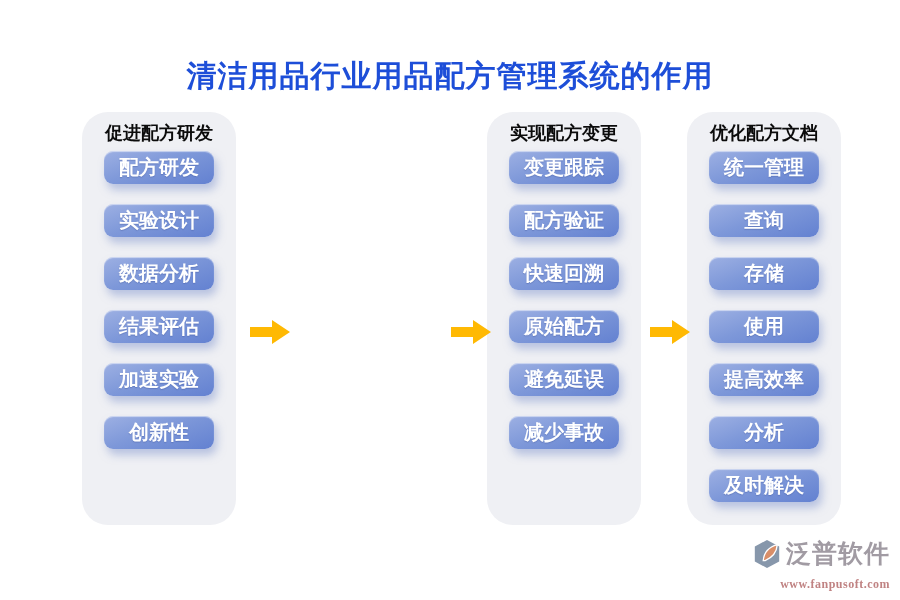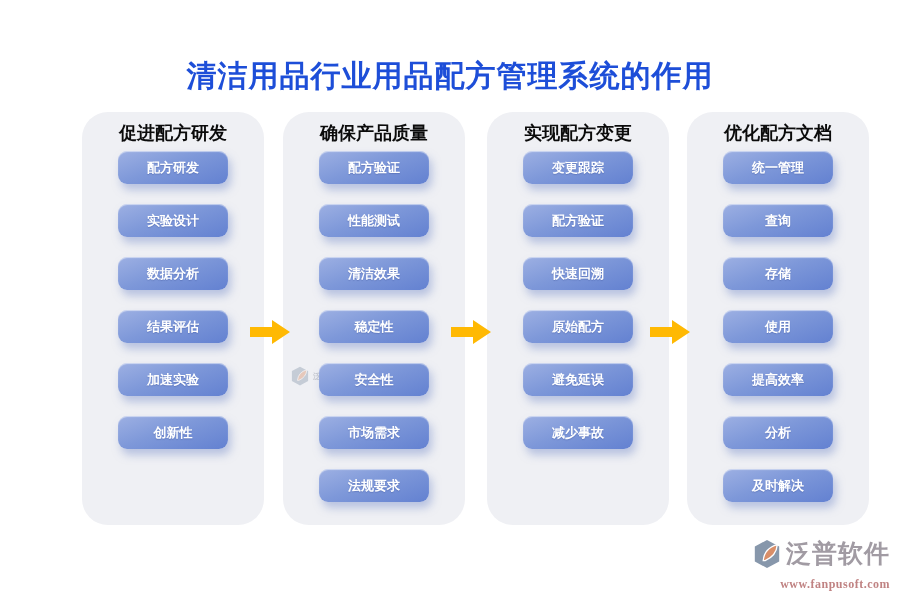--- a/index.html
+++ b/index.html
@@ -7,36 +7,36 @@
     position:relative; width:900px; height:600px; overflow:hidden;
     background:#ffffff;
     font-family:"Liberation Sans", sans-serif;
   }
   .title {
     position:absolute; top:56px; left:0; width:100%;
     text-align:center; font-size:30px; font-weight:900; color:#1d4ed8;
     letter-spacing:1px;
   }
   .panel {
-    position:absolute; top:112px; width:182px; height:413px;
+    position:absolute; top:112px; width:154px; height:413px;
     background:#eff0f4; border-radius:26px;
     display:flex; flex-direction:column; align-items:center;
     padding-top:10px; box-sizing:border-box;
   }
   .panel-header {
     margin:0 0 7px 0; font-size:18px; font-weight:900; color:#0b0b0b;
     line-height:22px; white-space:nowrap;
   }
   .btn {
     position:relative; z-index:2;
     width:110px; height:33px; margin-bottom:20px; flex:0 0 auto;
     border-radius:9px;
     background:linear-gradient(160deg, #9db0e3 0%, #7e98d9 45%, #6381d1 100%);
     box-shadow: 3px 6px 9px rgba(130,150,205,0.5), inset 0 1px 1px rgba(255,255,255,0.55);
-    color:#ffffff; font-size:13px; font-weight:bold;
+    color:#ffffff; font-size:20px; font-weight:bold;
     display:flex; align-items:center; justify-content:center;
     text-shadow:0 1px 1px rgba(60,80,150,0.35);
     white-space:nowrap;
   }
   .arrow {
     position:absolute; top:318px; width:42px; height:28px; z-index:3;
   }
   .watermark {
     position:absolute; left:7px; top:254px; z-index:1;
     display:flex; align-items:center; gap:3px; opacity:0.4;
@@ -71,37 +71,20 @@
   <section class="panel" style="left:82px">
     <h2 class="panel-header">促进配方研发</h2>
     <div class="btn">配方研发</div>
     <div class="btn">实验设计</div>
     <div class="btn">数据分析</div>
     <div class="btn">结果评估</div>
     <div class="btn">加速实验</div>
     <div class="btn">创新性</div>
   </section>
 
-  <section class="panel" style="left:283px">
-    <h2 class="panel-header">确保产品质量</h2>
-    <div class="btn">配方验证</div>
-    <div class="btn">性能测试</div>
-    <div class="btn">清洁效果</div>
-    <div class="btn">稳定性</div>
-    <div class="btn">安全性</div>
-    <div class="btn">市场需求</div>
-    <div class="btn">法规要求</div>
-    <div class="watermark">
-      <svg width="20" height="20" viewBox="0 0 32 32">
-        <path d="M16 1 L29 8 V24 L16 31 L3 24 V8 Z" fill="#8797ab"></path>
-        <path d="M12 23 Q13 10 27 6 Q26 18 14 23 Z" fill="#d98e68" stroke="#ffffff" stroke-width="1.2"></path>
-      </svg>
-      <span class="wm-text">泛普软件</span>
-    </div>
-  </section>
 
   <section class="panel" style="left:487px">
     <h2 class="panel-header">实现配方变更</h2>
     <div class="btn">变更跟踪</div>
     <div class="btn">配方验证</div>
     <div class="btn">快速回溯</div>
     <div class="btn">原始配方</div>
     <div class="btn">避免延误</div>
     <div class="btn">减少事故</div>
   </section>

